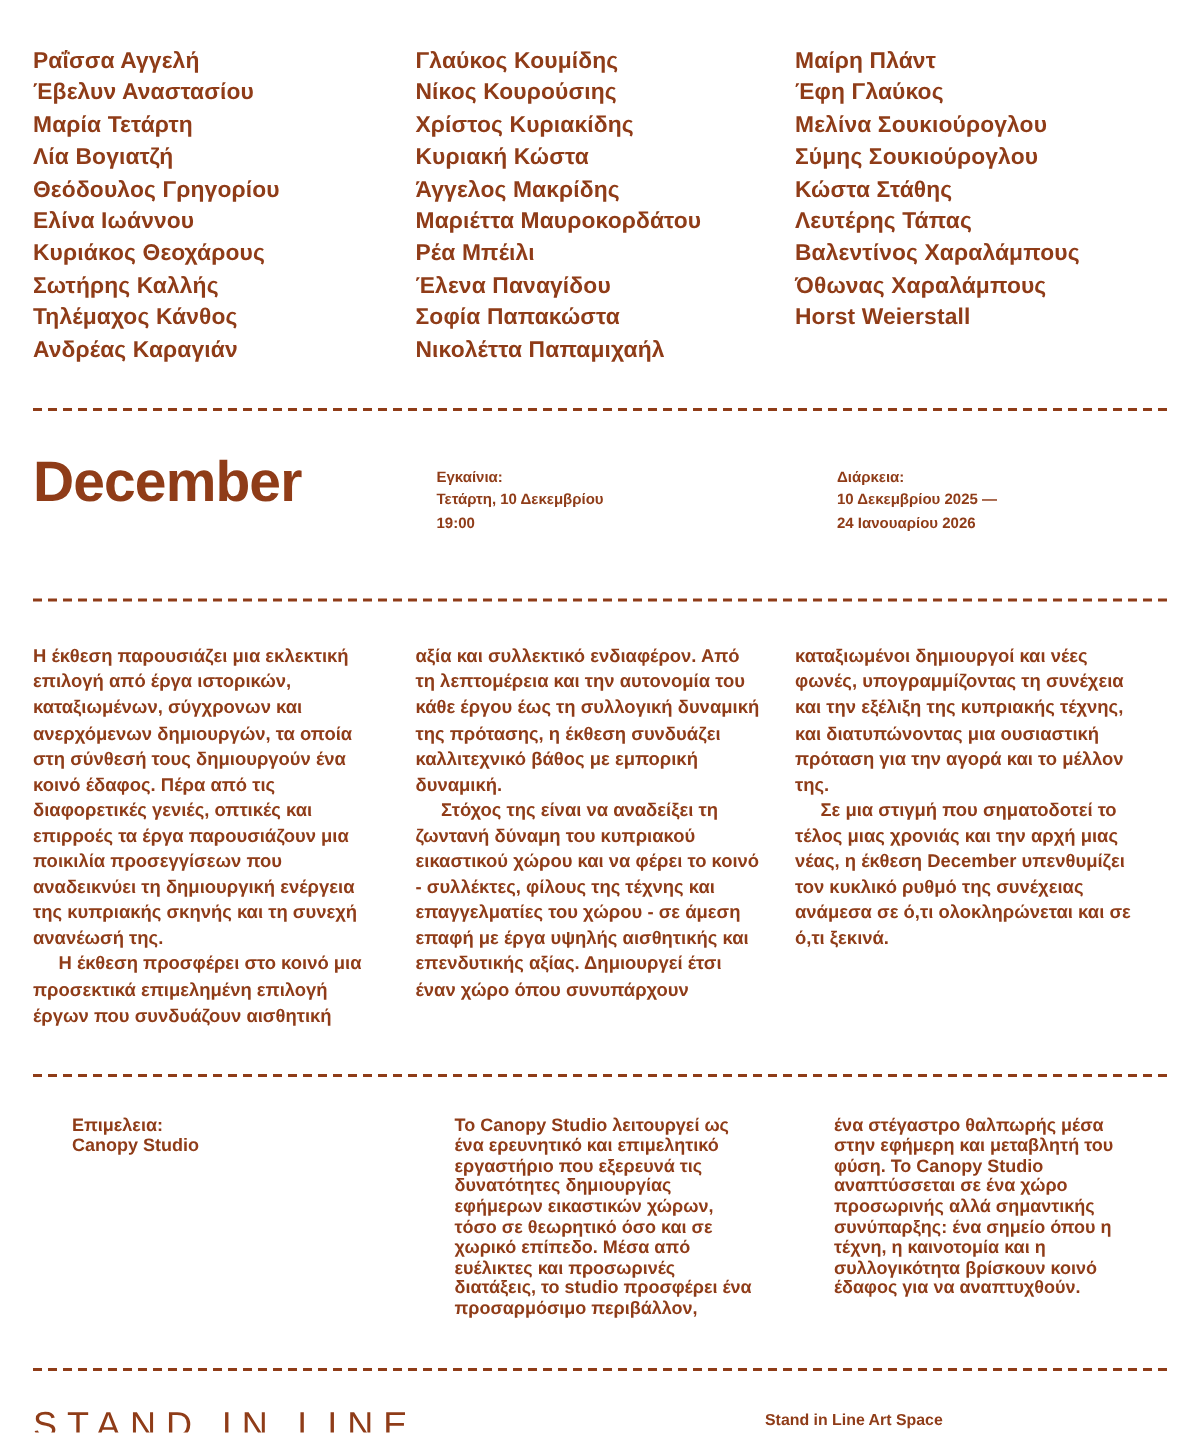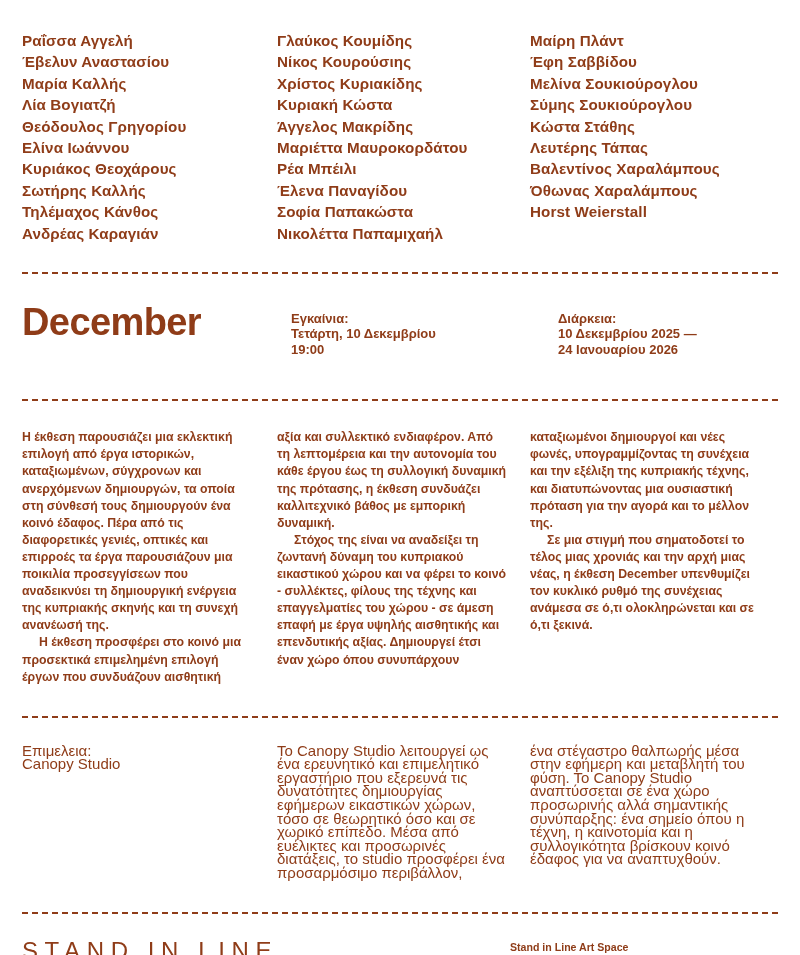--- a/index.html
+++ b/index.html
@@ -66,21 +66,21 @@
   }
   .title{
     font-size:38px;
     font-weight:700;
     line-height:40px;
     letter-spacing:-0.6px;
     margin:0;
     margin-top:-4px;
   }
   .meta-block{
-    font-size:13px;
+    font-size:10px;
     font-weight:700;
     line-height:15.4px;
     padding-top:5px;
   }
   .meta-line{display:block;white-space:nowrap;}
 
   
   .body-band{
     display:grid;
     grid-template-columns:255px 253px auto;
@@ -97,24 +97,25 @@
   .body-col p.indented{text-indent:17px;}
 
   
   .studio-band{
     display:grid;
     grid-template-columns:255px 253px auto;
     padding-top:26px;
     padding-bottom:32px;
   }
   .studio-col{
-    font-size:15px;
-    font-weight:400;
+    font-size:12px;
+    font-weight:700;
     line-height:13.6px;
     padding-right:24px;
+    margin-left:26px;
   }
   .studio-col p{margin:0;}
   .credit-line{display:block;}
 
   
   .footer{
     display:flex;
     justify-content:space-between;
     align-items:flex-start;
     padding-top:26px;
@@ -159,21 +160,21 @@
 </style>
 </head>
 <body>
 
 <div class="poster">
 
   <div class="artists">
     <div class="artist-col">
       <span class="artist-name">Ραΐσσα Αγγελή</span>
       <span class="artist-name">Έβελυν Αναστασίου</span>
-      <span class="artist-name">Μαρία Καλλής</span>
+      <span class="artist-name">Μαρία Τετάρτη</span>
       <span class="artist-name">Λία Βογιατζή</span>
       <span class="artist-name">Θεόδουλος Γρηγορίου</span>
       <span class="artist-name">Ελίνα Ιωάννου</span>
       <span class="artist-name">Κυριάκος Θεοχάρους</span>
       <span class="artist-name">Σωτήρης Καλλής</span>
       <span class="artist-name">Τηλέμαχος Κάνθος</span>
       <span class="artist-name">Ανδρέας Καραγιάν</span>
     </div>
     <div class="artist-col">
       <span class="artist-name">Γλαύκος Κουμίδης</span>
@@ -182,21 +183,21 @@
       <span class="artist-name">Κυριακή Κώστα</span>
       <span class="artist-name">Άγγελος Μακρίδης</span>
       <span class="artist-name">Μαριέττα Μαυροκορδάτου</span>
       <span class="artist-name">Ρέα Μπέιλι</span>
       <span class="artist-name">Έλενα Παναγίδου</span>
       <span class="artist-name">Σοφία Παπακώστα</span>
       <span class="artist-name">Νικολέττα Παπαμιχαήλ</span>
     </div>
     <div class="artist-col">
       <span class="artist-name">Μαίρη Πλάντ</span>
-      <span class="artist-name">Έφη Σαββίδου</span>
+      <span class="artist-name">Έφη Γλαύκος</span>
       <span class="artist-name">Μελίνα Σουκιούρογλου</span>
       <span class="artist-name">Σύμης Σουκιούρογλου</span>
       <span class="artist-name">Κώστα Στάθης</span>
       <span class="artist-name">Λευτέρης Τάπας</span>
       <span class="artist-name">Βαλεντίνος Χαραλάμπους</span>
       <span class="artist-name">Όθωνας Χαραλάμπους</span>
       <span class="artist-name">Horst Weierstall</span>
     </div>
   </div>
 

